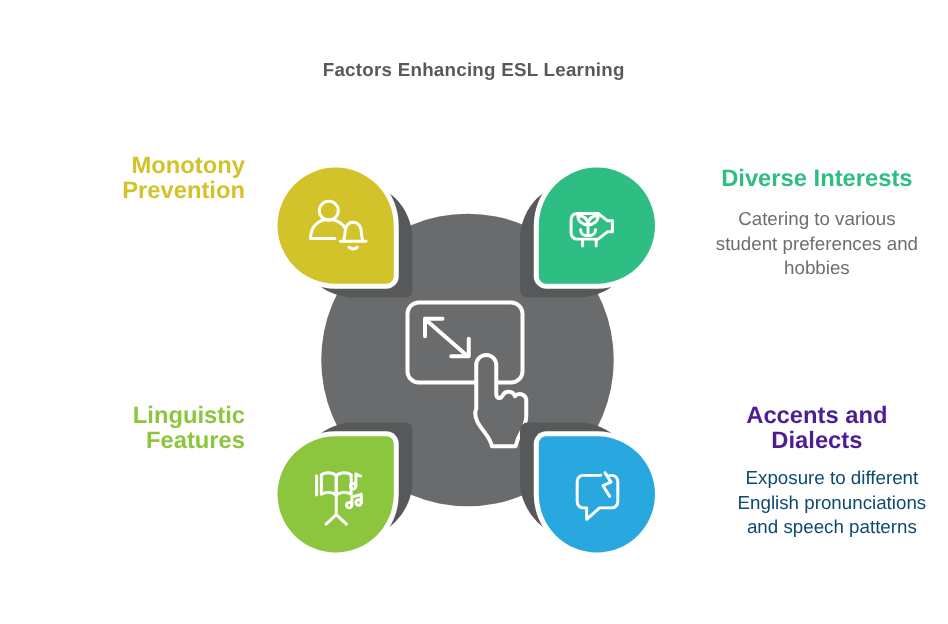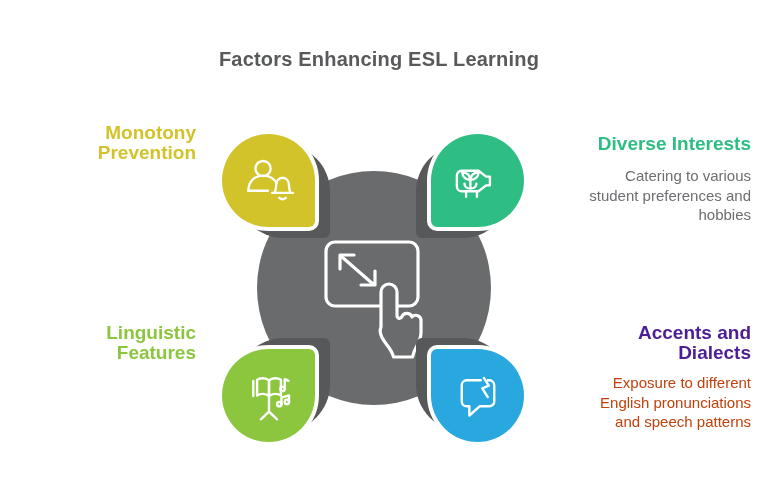--- a/index.html
+++ b/index.html
@@ -2,21 +2,21 @@
 <html><head>
 <meta charset="utf-8">
 <style>
   html,body { margin:0; padding:0; background:#fff; }
   .stage {
     position:relative; width:758px; height:499px; overflow:hidden;
     background:#fff; font-family:"Liberation Sans", sans-serif;
   }
   .title {
     position:absolute; top:48px; left:0; width:758px;
-    text-align:center; font-size:20px; font-weight:bold; letter-spacing:.2px;
+    text-align:center; font-size:15px; font-weight:bold; letter-spacing:.2px;
   }
   
   .center-circle {
     position:absolute; left:257px; top:171px; width:234px; height:234px;
     border-radius:50%; z-index:1;
   }
   .center-icon { position:absolute; left:315px; top:230px; z-index:2; }
   
   .drop, .drop-shadow { position:absolute; width:93px; height:93px; }
   .drop { z-index:4; box-shadow:0 0 0 4px #fff; display:flex; align-items:center; justify-content:center; }
@@ -31,21 +31,21 @@
   .pos-br { left:431px; top:349px; }
   .sh-tl { left:237px; top:145px; }
   .sh-tr { left:416px; top:145px; }
   .sh-bl { left:237px; top:338px; }
   .sh-br { left:416px; top:338px; }
   
   .tb { position:absolute; white-space:pre-line; }
   .tb h2 { margin:0; font-size:19px; line-height:20px; font-weight:bold; white-space:pre-line; }
   .tb p  { margin:0; font-size:15px; line-height:19.5px; white-space:pre-line; }
   .align-r { text-align:right; }
-  .align-l { text-align:right; }
+  .align-l { text-align:center; }
   .tb-tl-h { left:16px;  top:106px; width:180px;margin-top:17px; }
   .tb-tl-d { left:16px;  top:161px; width:180px; }
   .tb-tr-h { left:556px; top:134px; width:195px; }
   .tb-tr-d { left:556px; top:166px; width:195px; }
   .tb-bl-h { left:16px;  top:323px; width:180px; }
   .tb-bl-d { left:16px;  top:373px; width:180px; }
   .tb-br-h { left:556px; top:323px; width:195px; }
   .tb-br-d { left:556px; top:373px; width:195px; }
   .icon-stroke { stroke:#ffffff; stroke-width:2.2; fill:none; stroke-linecap:round; stroke-linejoin:round; }
 </style>
@@ -120,17 +120,17 @@
   <div class="tb tb-tr-h align-l"><h2 style="color: rgb(46, 189, 130);">Diverse Interests</h2></div>
   <div class="tb tb-bl-h align-r"><h2 style="color: rgb(140, 198, 62);">Linguistic
 Features</h2></div>
 
   <div class="tb tb-tr-d align-l"><p style="color: rgb(109, 110, 113);">Catering to various
 student preferences and
 hobbies</p></div>
 
   <div class="tb tb-br-h align-l"><h2 style="color: #4c1d95;">Accents and
 Dialects</h2></div>
-  <div class="tb tb-br-d align-l"><p style="color: #c2410c; margin-left: 24px;">Exposure to different
+  <div class="tb tb-br-d align-l"><p style="color: #0c4a6e; margin-left: 24px;">Exposure to different
 English pronunciations
 and speech patterns</p></div>
 
 </div>
 
 </body></html>

